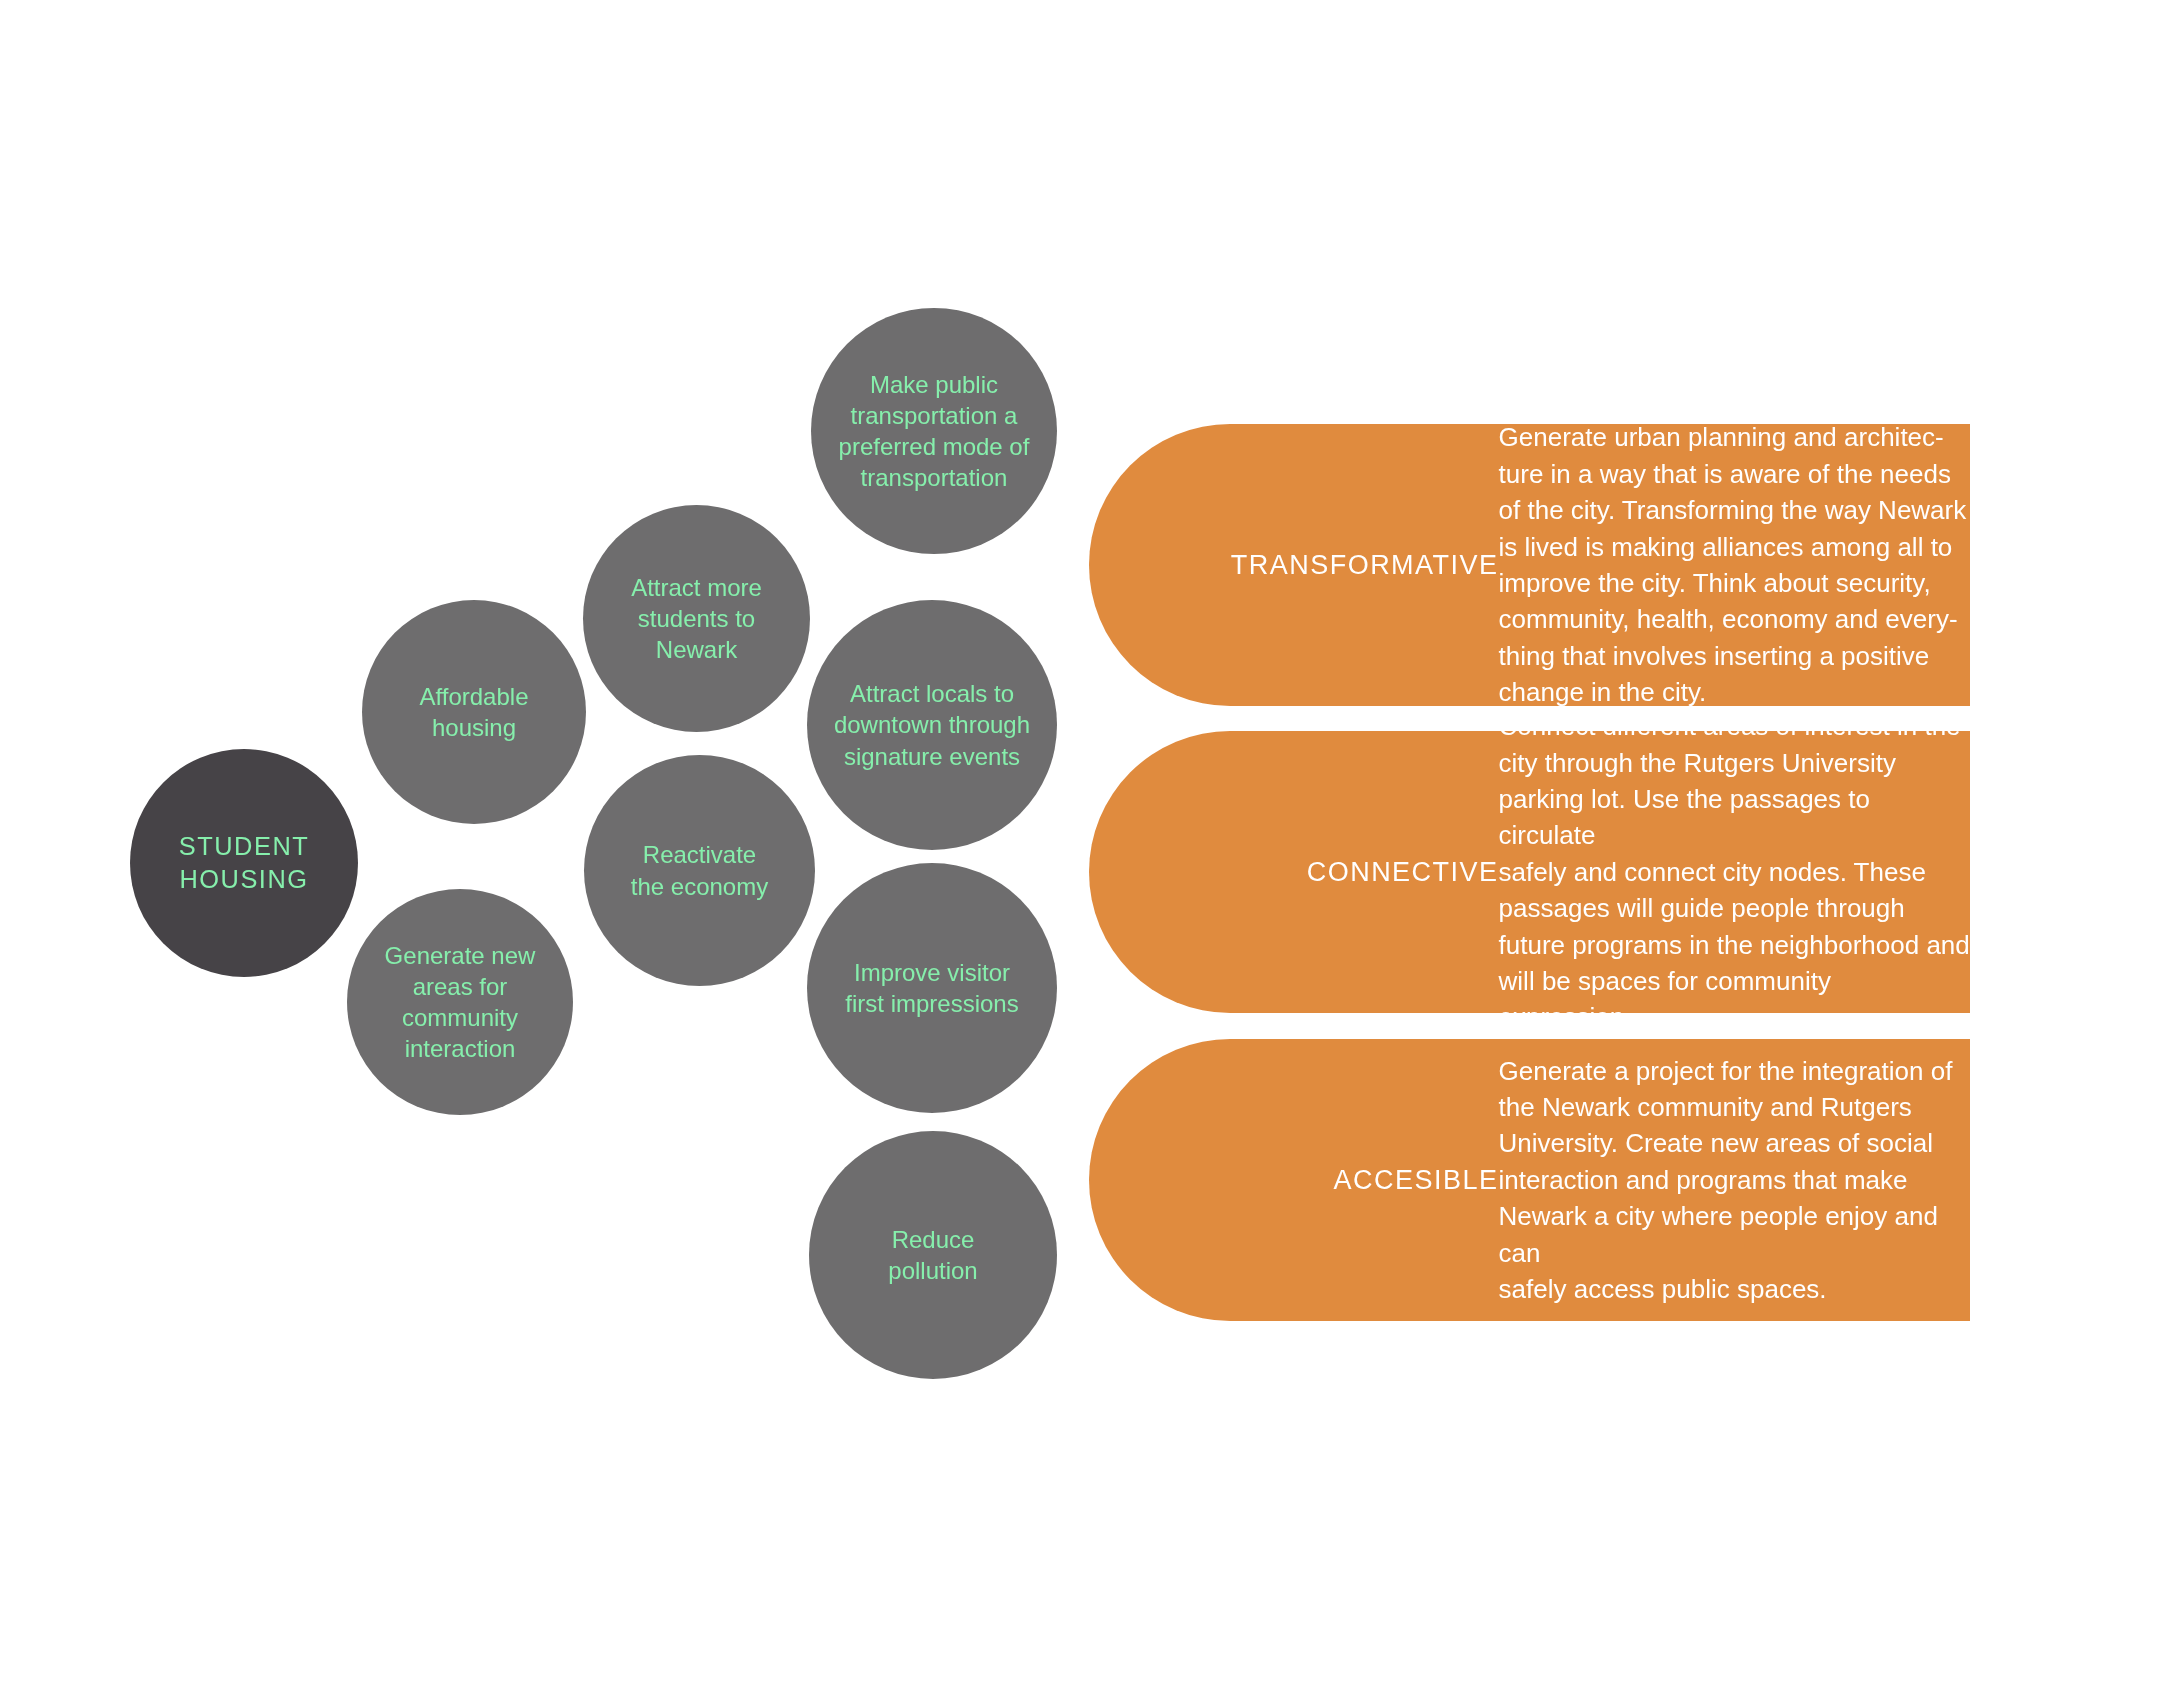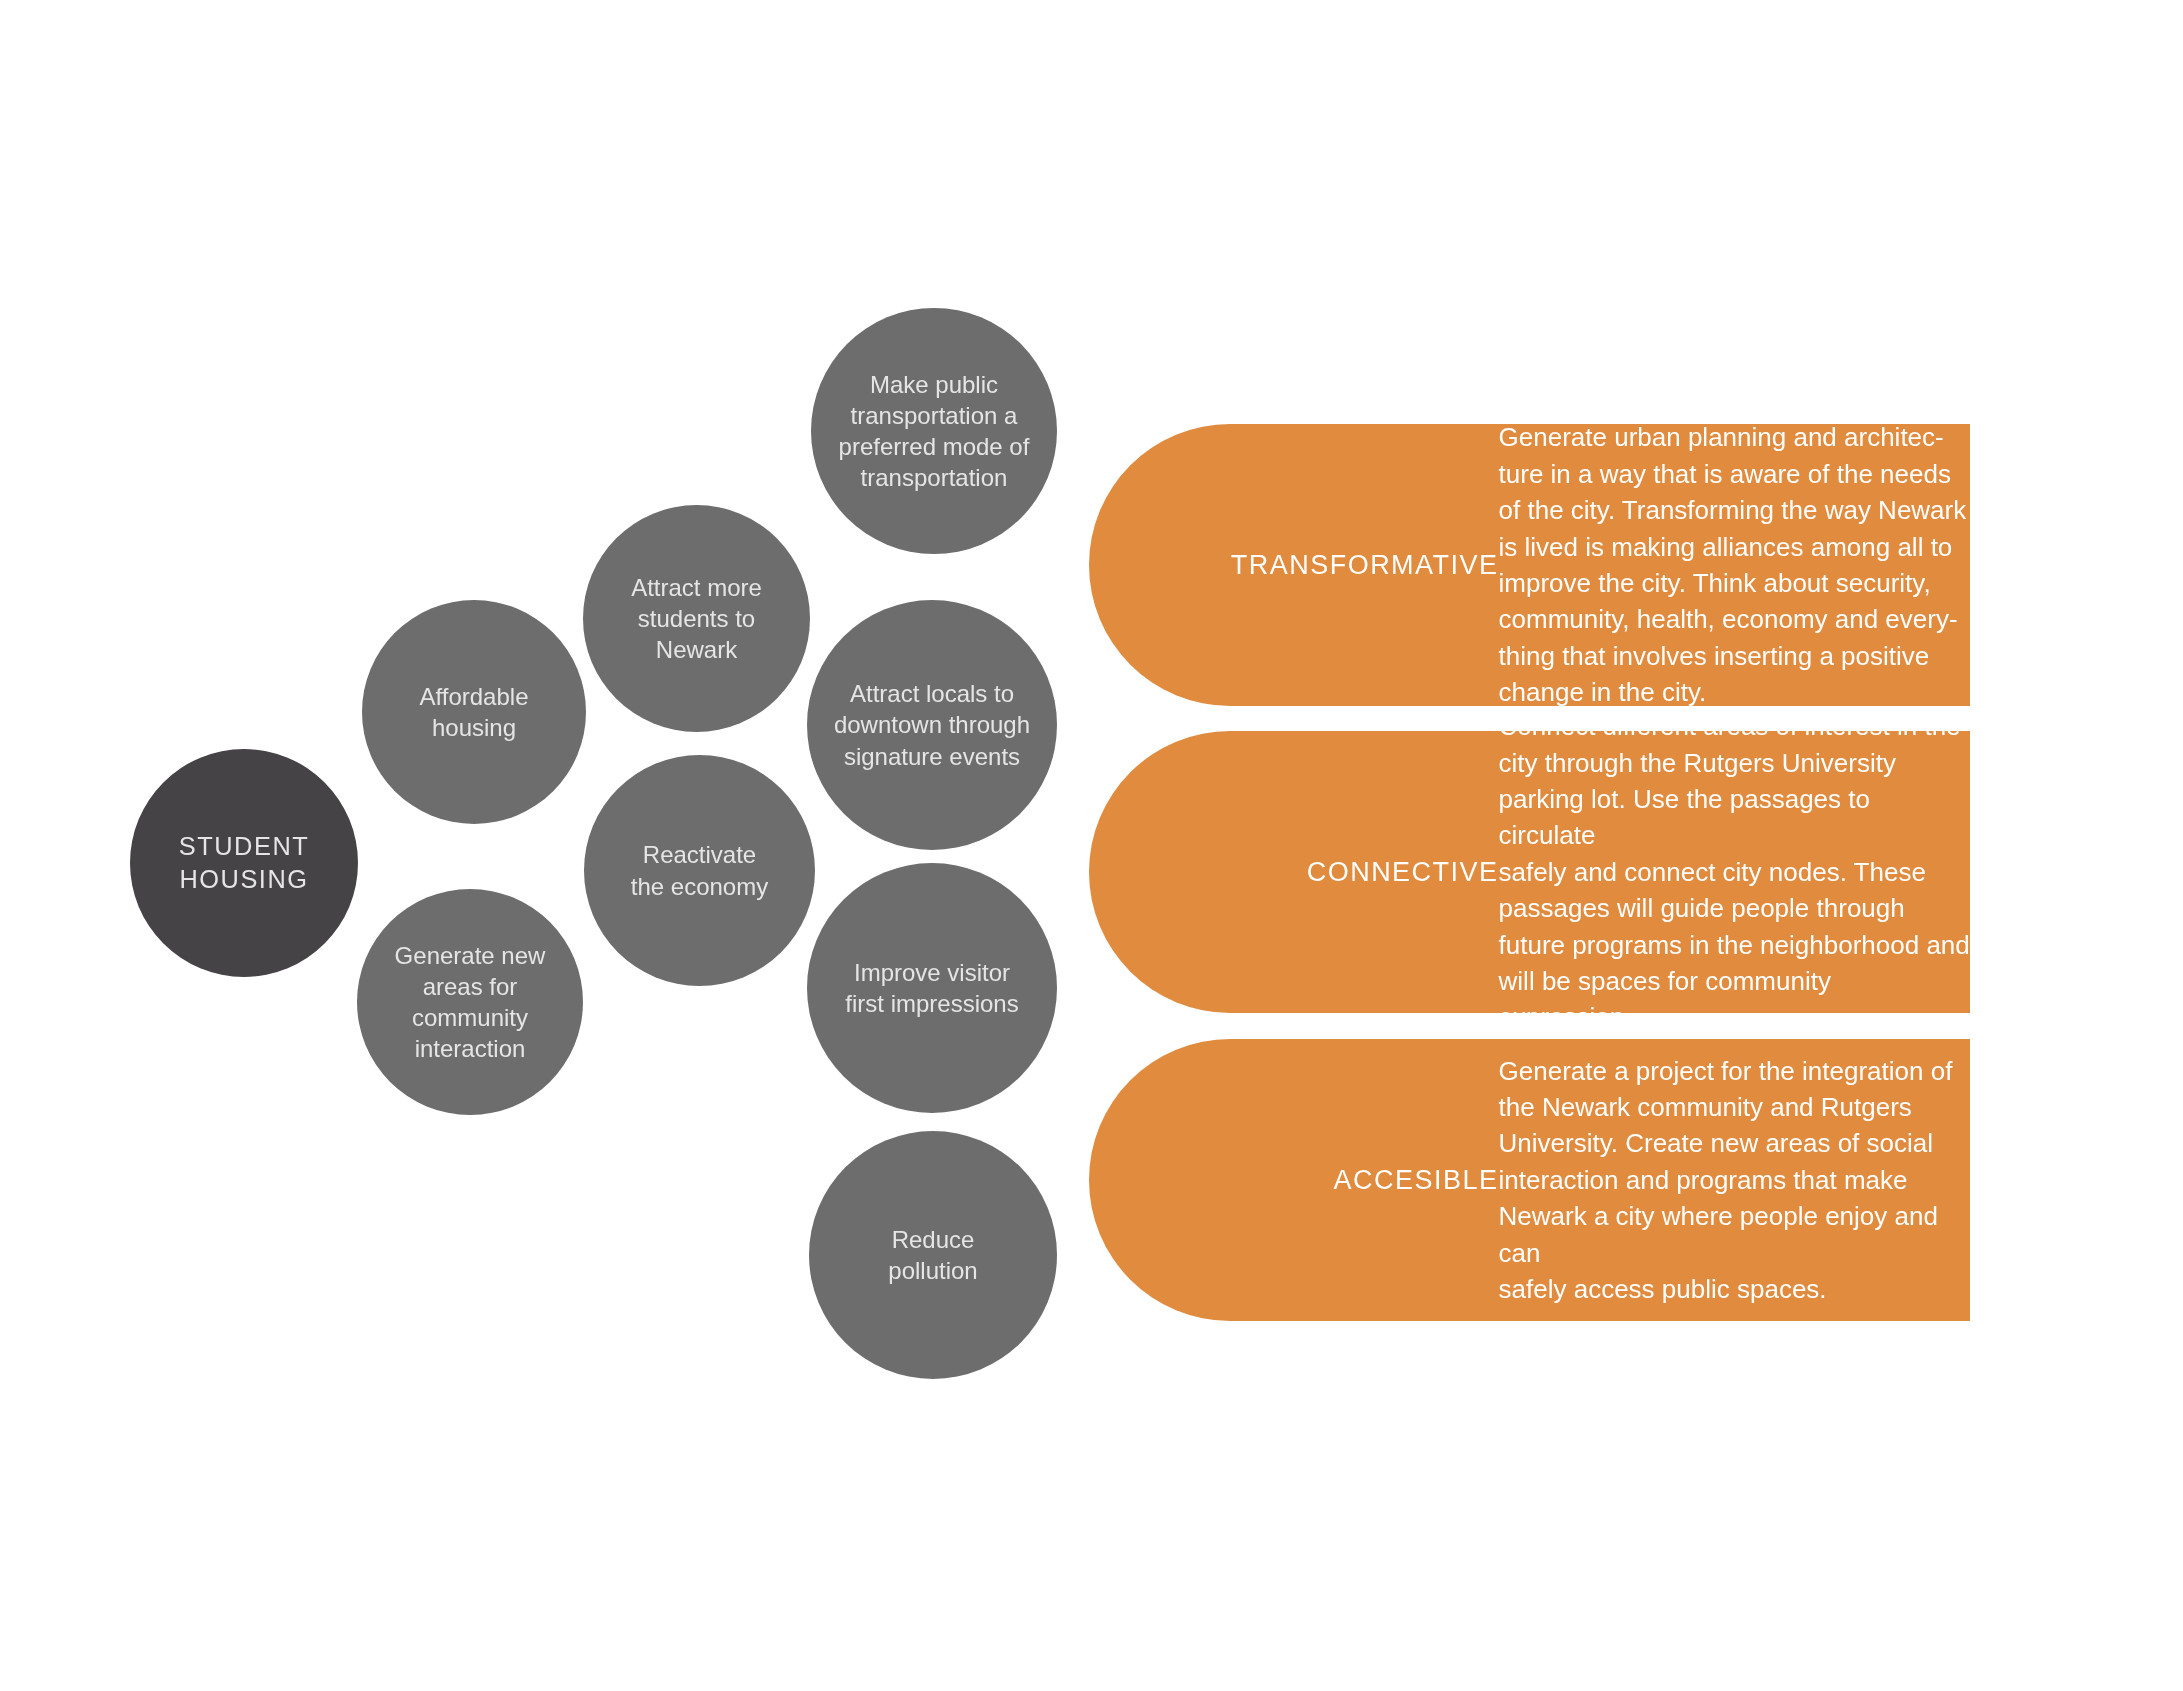--- a/index.html
+++ b/index.html
@@ -22,21 +22,21 @@
   }
 
   
   .bubble {
     position: absolute;
     border-radius: 50%;
     display: flex;
     align-items: center;
     justify-content: center;
     text-align: center;
-    color: #e5e5e5;
+    color: #86efac;
     box-sizing: border-box;
     line-height: 1.30;
   }
   .bubble .label {
     display: block;
     width: 88%;
     white-space: pre-line;
   }
   .bubble.core {
     background: #464347;
@@ -88,21 +88,21 @@
   <div class="bubble core" style="left:130px; top:749px; width:228px; height:228px; font-size:25.4px;">
     <span class="label">STUDENT
 HOUSING</span>
   </div>
 
   <div class="bubble sub" style="left:362px; top:600px; width:224px; height:224px; font-size:24px;">
     <span class="label">Affordable
 housing</span>
   </div>
 
-  <div class="bubble sub" style="left:357px; top:889px; width:226px; height:226px; font-size:24px;">
+  <div class="bubble sub" style="left:347px; top:889px; width:226px; height:226px; font-size:24px;">
     <span class="label">Generate new
 areas for
 community
 interaction</span>
   </div>
 
   <div class="bubble sub" style="left:583px; top:505px; width:227px; height:227px; font-size:24px;">
     <span class="label">Attract more
 students to
 Newark</span>

